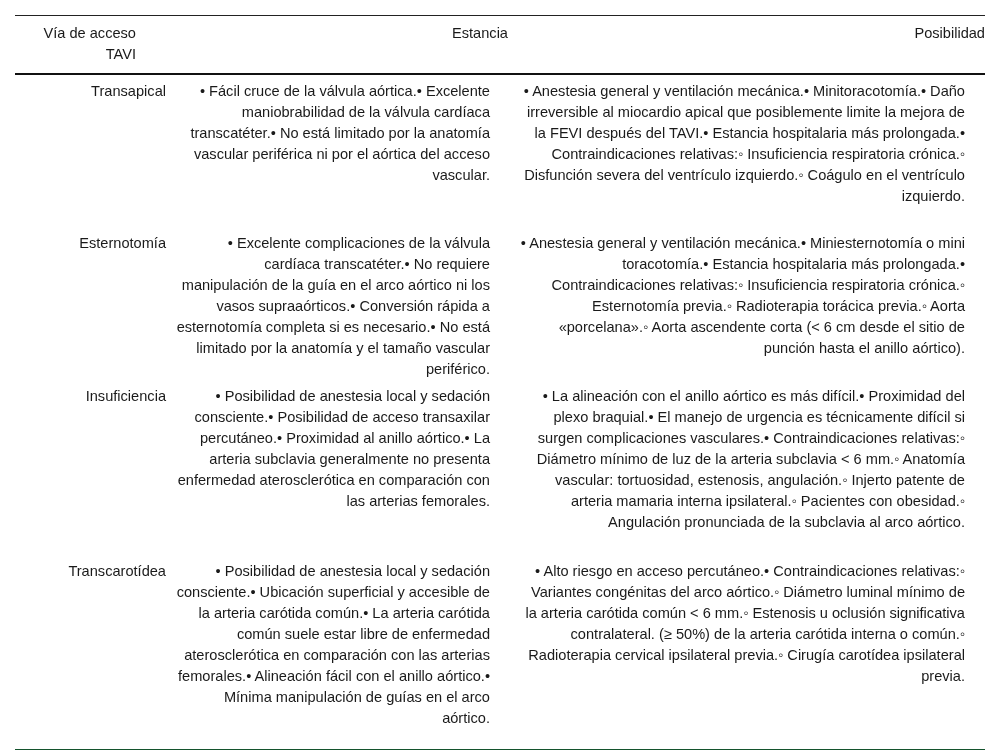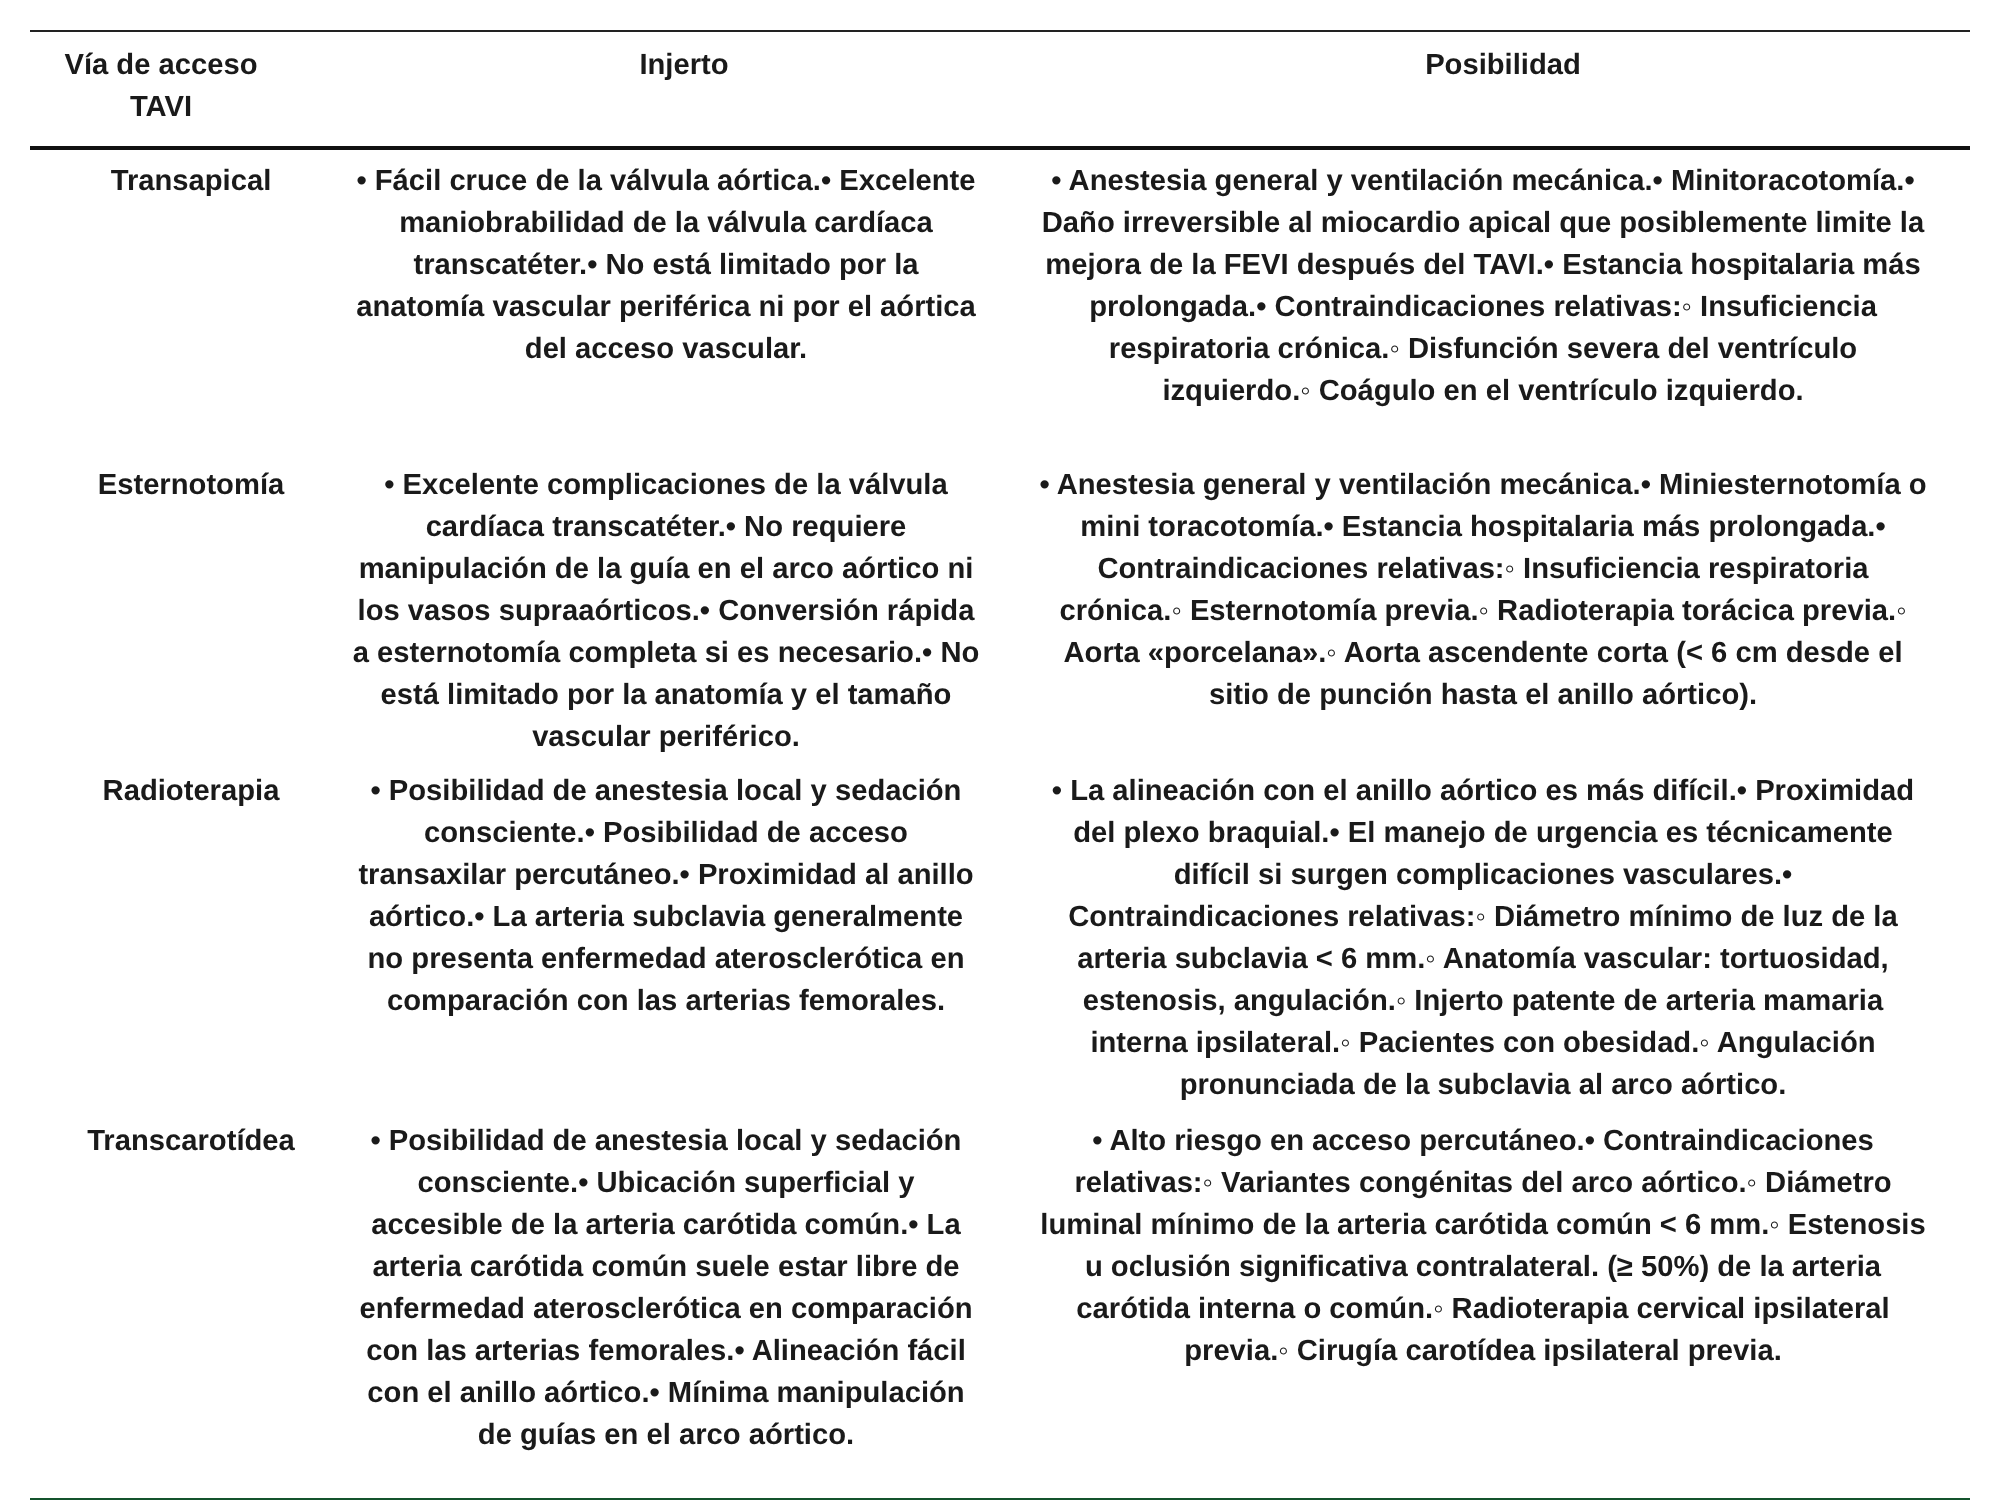--- a/index.html
+++ b/index.html
@@ -28,23 +28,23 @@
       table-layout: fixed;
     }
     thead tr {
       border-top: 1px solid #222;
       border-bottom: 2px solid #111;
     }
     tbody tr:last-child {
       border-bottom: 4px solid #14532d;
     }
     th, td {
-      text-align: center;
+      text-align: right;
       vertical-align: top;
-      font-weight: bold;
+      font-weight: normal;
       padding: 0 0 0 10px;
     }
     th {
       padding-top: 7px;
       padding-bottom: 8px;
     }
     td {
       padding-top: 6px;
       padding-bottom: 0;
     }
@@ -64,37 +64,37 @@
 <div class="table-wrap">
   <table>
     <colgroup>
       <col class="c1">
       <col class="c2">
       <col class="c3">
     </colgroup>
     <thead>
       <tr>
         <th style="padding-right:30px;">Vía de acceso TAVI</th>
-        <th>Injerto</th>
+        <th>Estancia</th>
         <th>Posibilidad</th>
       </tr>
     </thead>
     <tbody>
       <tr class="row-transapical">
         <td>Transapical</td>
         <td class="c2cell">• Fácil cruce de la válvula aórtica.• Excelente maniobrabilidad de la válvula cardíaca transcatéter.• No está limitado por la anatomía vascular periférica ni por el aórtica del acceso vascular.</td>
         <td class="c3cell">• Anestesia general y ventilación mecánica.• Minitoracotomía.• Daño irreversible al miocardio apical que posiblemente limite la mejora de la FEVI después del TAVI.• Estancia hospitalaria más prolongada.• Contraindicaciones relativas:◦ Insuficiencia respiratoria crónica.◦ Disfunción severa del ventrículo izquierdo.◦ Coágulo en el ventrículo izquierdo.</td>
       </tr>
       <tr class="row-transaortica">
         <td>Esternotomía</td>
         <td class="c2cell">• Excelente complicaciones de la válvula cardíaca transcatéter.• No requiere manipulación de la guía en el arco aórtico ni los vasos supraaórticos.• Conversión rápida a esternotomía completa si es necesario.• No está limitado por la anatomía y el tamaño vascular periférico.</td>
         <td class="c3cell">• Anestesia general y ventilación mecánica.• Miniesternotomía o mini toracotomía.• Estancia hospitalaria más prolongada.• Contraindicaciones relativas:◦ Insuficiencia respiratoria crónica.◦ Esternotomía previa.◦ Radioterapia torácica previa.◦ Aorta «porcelana».◦ Aorta ascendente corta (&lt;    6    cm desde el sitio de punción hasta el anillo aórtico).</td>
       </tr>
       <tr class="row-transubclavia">
-        <td>Radioterapia</td>
+        <td>Insuficiencia</td>
         <td class="c2cell">• Posibilidad de anestesia local y sedación consciente.• Posibilidad de acceso transaxilar percutáneo.• Proximidad al anillo aórtico.• La arteria subclavia generalmente no presenta enfermedad aterosclerótica en comparación con las arterias femorales.</td>
         <td class="c3cell">• La alineación con el anillo aórtico es más difícil.• Proximidad del plexo braquial.• El manejo de urgencia es técnicamente difícil si surgen complicaciones vasculares.• Contraindicaciones relativas:◦ Diámetro mínimo de luz de la arteria subclavia &lt;    6    mm.◦ Anatomía vascular: tortuosidad, estenosis, angulación.◦ Injerto patente de arteria mamaria interna ipsilateral.◦ Pacientes con obesidad.◦ Angulación pronunciada de la subclavia al arco aórtico.</td>
       </tr>
       <tr class="row-transcarotidea">
         <td>Transcarotídea</td>
         <td class="c2cell">• Posibilidad de anestesia local y sedación consciente.• Ubicación superficial y accesible de la arteria carótida común.• La arteria carótida común suele estar libre de enfermedad aterosclerótica en comparación con las arterias femorales.• Alineación fácil con el anillo aórtico.• Mínima manipulación de guías en el arco aórtico.</td>
         <td class="c3cell">• Alto riesgo en acceso percutáneo.• Contraindicaciones relativas:◦ Variantes congénitas del arco aórtico.◦ Diámetro luminal mínimo de la arteria carótida común &lt;    6    mm.◦ Estenosis u oclusión significativa contralateral. (≥    50%) de la arteria carótida interna o común.◦ Radioterapia cervical ipsilateral previa.◦ Cirugía carotídea ipsilateral previa.</td>
       </tr>
     </tbody>
   </table>

